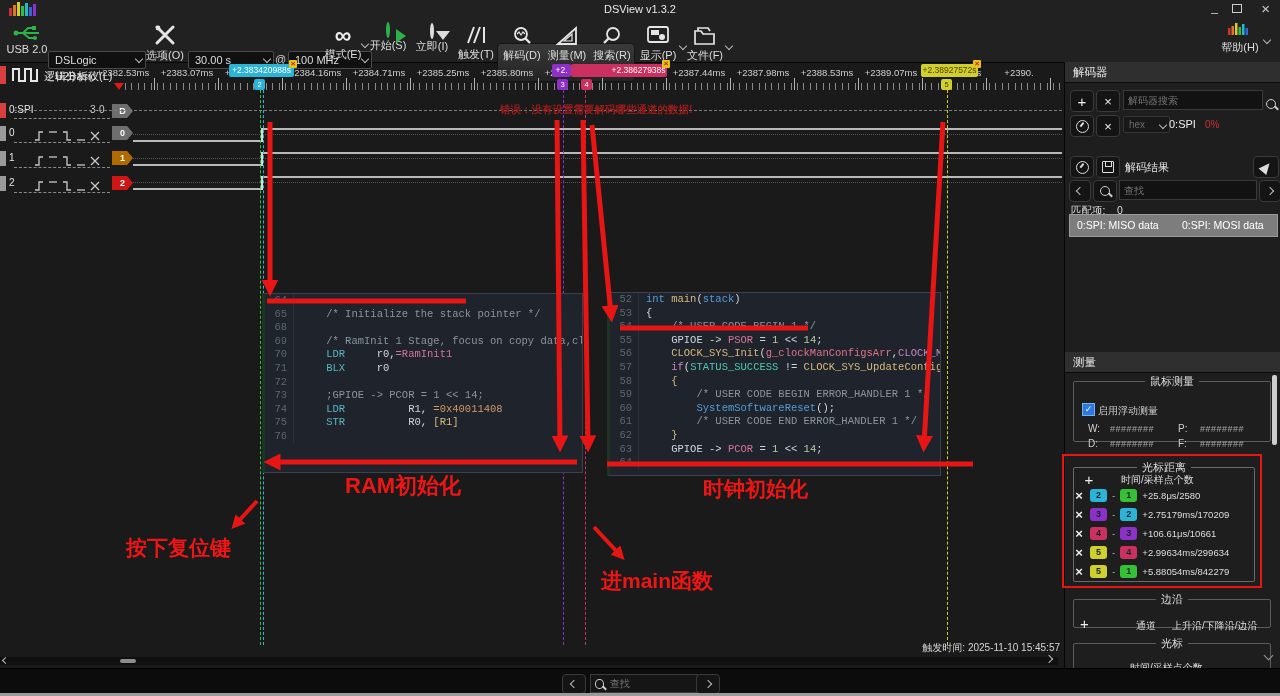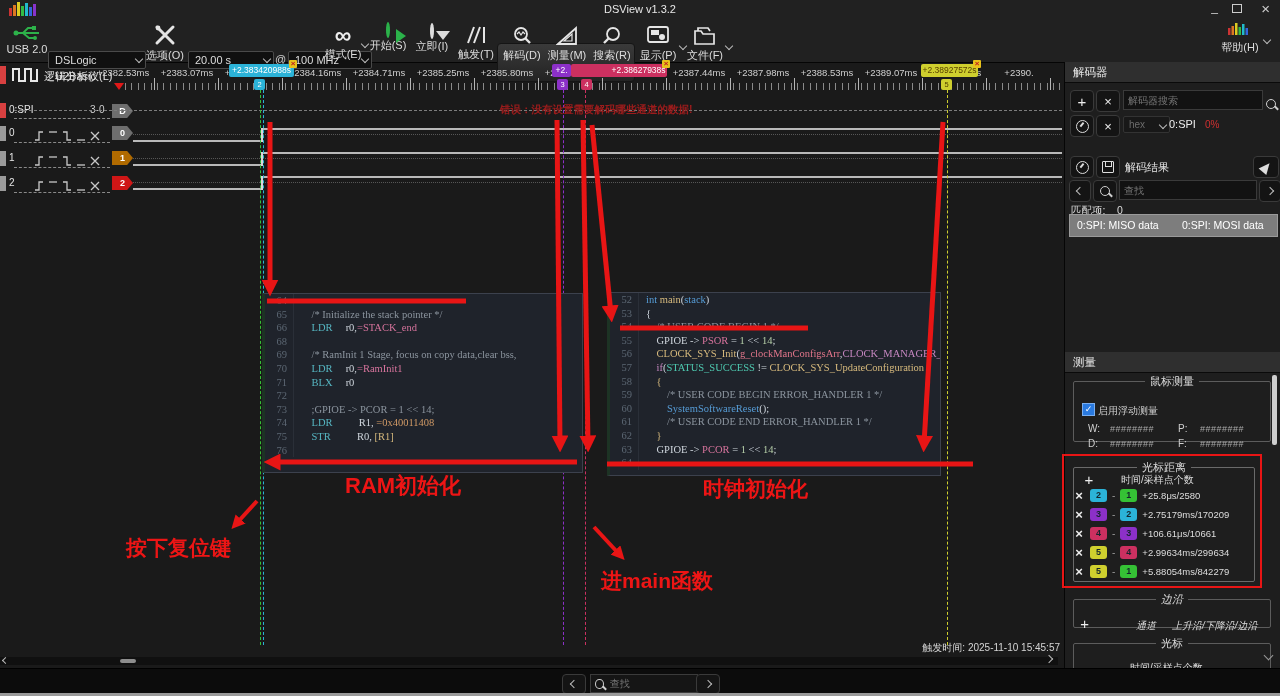--- a/index.html
+++ b/index.html
@@ -58,21 +58,21 @@
   .chunder{position:absolute;left:14px;width:96px;border-bottom:1px dashed #8a8a8a;height:0;}
   .trigicons{position:absolute;left:34px;}
   .sig{position:absolute;height:2px;background:#b9b9b9;}
   .sigv{position:absolute;width:2px;background:#d8d8d8;}
   .guide{position:absolute;height:0;border-top:1px dotted #565656;}
   .dashline{position:absolute;left:14px;top:110px;width:1048px;border-top:1px dashed #7d7d7d;height:0;}
   #errtext{position:absolute;left:500px;top:103px;font-size:10.5px;font-weight:bold;color:#9c1c1c;z-index:6;}
   .cline{position:absolute;top:90px;height:555px;width:0;border-left:1px dashed #888;z-index:5;}
   
   .codewin{position:absolute;background:#1f232b;border:1px solid #3c414d;z-index:10;overflow:hidden;
-           font-family:Liberation Serif, serif;font-size:10.5px;line-height:13.6px;
+           font-family:Liberation Mono, monospace;font-size:10.5px;line-height:13.6px;
            border-left:3px solid #1d3324;}
   .cl{white-space:pre;display:flex;}
   .cn{display:inline-block;width:22px;text-align:right;color:#5c6773;flex:0 0 22px;padding-right:6px;
       border-right:1px solid #2a2f38;margin-right:7px;}
   .c-w{color:#cfd6dd}.c-cmt{color:#8b949e}.c-kw{color:#56b6c2}.c-pink{color:#d6739c}
   .c-orange{color:#d19a66}.c-yellow{color:#d7ba7d}.c-blue{color:#569cd6}.c-purple{color:#c586c0}
   .c-teal{color:#4ec9b0}.c-salmon{color:#e0758a}.c-num{color:#b5cea8}
   
   #redsvg{position:absolute;left:0;top:0;z-index:60;pointer-events:none;}
   .redtext{position:absolute;color:#ed1515;font-weight:bold;z-index:61;font-size:21px;white-space:nowrap;}
@@ -158,21 +158,21 @@
       <span>DSLogic U2Basic</span><span class="chev d"></span>
     </div>
     <div class="tool" style="left:146px;top:4px;width:38px;">
       <svg class="icon-svg" width="22" height="22">
         <path d="M3,3 L19,19 M19,3 L3,19" stroke="#e5e5e5" stroke-width="3" stroke-linecap="round"></path>
         <circle cx="4" cy="4" r="2.4" fill="#e5e5e5"></circle>
       </svg>
       <span class="lbl">选项(O)</span>
     </div>
     <div class="dd" style="left:188px;top:31px;width:64px;">
-      <span>20.00 s</span><span class="chev d"></span>
+      <span>30.00 s</span><span class="chev d"></span>
     </div>
     <span class="abs" style="left:275px;top:33px;font-size:11px;color:#ccc;">@</span>
     <div class="dd" style="left:288px;top:31px;width:62px;">
       <span>100 MHz</span><span class="chev d"></span>
     </div>
     <div class="tool" style="left:322px;top:5px;width:42px;">
       <span id="modeIcon">∞</span><span class="chev d abs" style="left:40px;top:16px;"></span>
       <span class="lbl">模式(E)</span>
     </div>
     <div class="tool" style="left:368px;top:4px;width:40px;">
@@ -357,21 +357,20 @@
       <div class="cline" style="left: 263px; border-left-color: rgb(43, 179, 216);"></div>
       <div class="cline" style="left: 563px; border-left-color: rgb(140, 48, 200);"></div>
       <div class="cline" style="left: 585px; border-left-color: rgb(204, 48, 96);"></div>
       <div class="cline" style="left: 947px; border-left-color: rgb(207, 207, 46);"></div>
     </div>
 
   <div class="codewin" style="left:262px;top:293px;width:317px;height:178px;">
     <div id="code1-lines">
         <div class="cl"><span class="cn">64</span><span class="cb"></span></div>
         <div class="cl"><span class="cn">65</span><span class="cb"><span class="c-w">    </span><span class="c-cmt">/* Initialize the stack pointer */</span></span></div>
-        <div class="cl"><span class="cn">66</span><span class="cb"><span class="c-w">    </span><span class="c-kw">LDR</span><span class="c-w">     </span><span class="c-w">r0,</span><span class="c-pink">=STACK_end</span></span></div>
         <div class="cl"><span class="cn">68</span><span class="cb"></span></div>
         <div class="cl"><span class="cn">69</span><span class="cb"><span class="c-w">    </span><span class="c-cmt">/* RamInit 1 Stage, focus on copy data,clear bss,</span></span></div>
         <div class="cl"><span class="cn">70</span><span class="cb"><span class="c-w">    </span><span class="c-kw">LDR</span><span class="c-w">     </span><span class="c-w">r0,</span><span class="c-pink">=RamInit1</span></span></div>
         <div class="cl"><span class="cn">71</span><span class="cb"><span class="c-w">    </span><span class="c-kw">BLX</span><span class="c-w">     </span><span class="c-w">r0</span></span></div>
         <div class="cl"><span class="cn">72</span><span class="cb"></span></div>
         <div class="cl"><span class="cn">73</span><span class="cb"><span class="c-w">    </span><span class="c-cmt">;GPIOE -&gt; PCOR = 1 &lt;&lt; 14;</span></span></div>
         <div class="cl"><span class="cn">74</span><span class="cb"><span class="c-w">    </span><span class="c-kw">LDR</span><span class="c-w">          </span><span class="c-w">R1, </span><span class="c-orange">=0x40011408</span></span></div>
         <div class="cl"><span class="cn">75</span><span class="cb"><span class="c-w">    </span><span class="c-kw">STR</span><span class="c-w">          </span><span class="c-w">R0, </span><span class="c-yellow">[R1]</span></span></div>
         <div class="cl"><span class="cn">76</span><span class="cb"></span></div>
       </div>
@@ -535,21 +534,21 @@
         </div>
         <div class="crow" style="top: 501px;">
           <div class="cx">×</div>
           <div class="cbadge" style="background: rgb(207, 207, 46);">5</div>
           <div class="cdash">-</div>
           <div class="cbadge" style="background: rgb(53, 193, 53);">1</div>
           <div class="cval">+5.88054ms/842279</div>
         </div>
       </div>
 
-    <fieldset style="left:8px;top:530px;width:198px;height:36px;font-style:italic;">
+    <fieldset style="left:8px;top:530px;width:198px;height:36px;">
       <legend>边沿</legend>
       <span class="abs" style="left:6px;top:8px;font-size:15px;color:#eee;">+</span>
       <span class="abs" style="left:62px;top:12px;font-size:10px;color:#ddd;">通道</span>
       <span class="abs" style="left:98px;top:12px;font-size:10px;color:#ddd;">上升沿/下降沿/边沿</span>
     </fieldset>
     <fieldset style="left:8px;top:574px;width:198px;height:44px;">
       <legend>光标</legend>
       <span class="abs" style="left:56px;top:10px;font-size:10px;color:#ddd;">时间/采样点个数</span>
     </fieldset>
     <div id="vscroll"></div>

